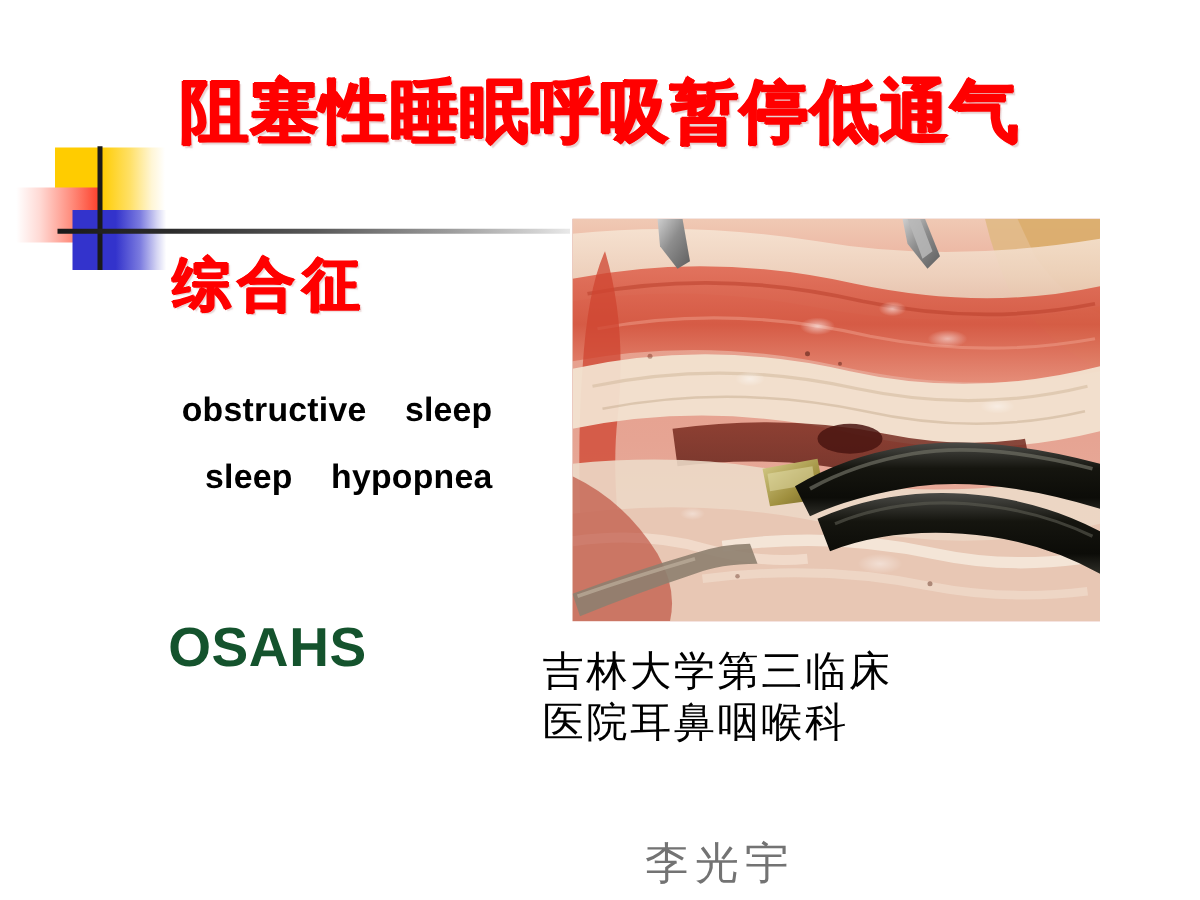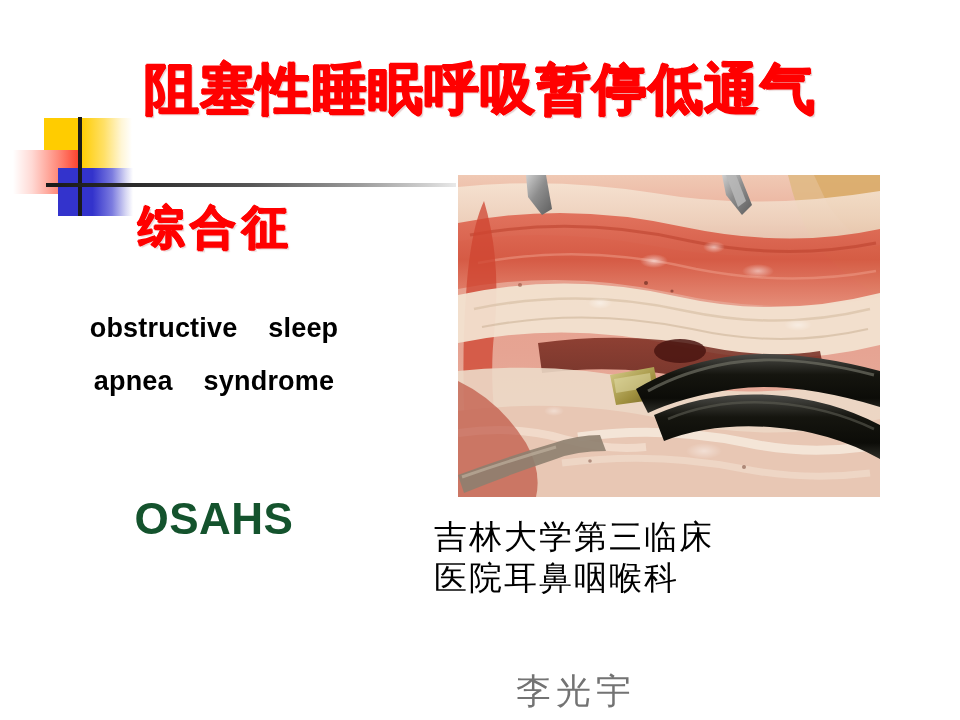--- a/index.html
+++ b/index.html
@@ -116,20 +116,21 @@
     text-align: center;
     color: #000000;
     font-family: "Liberation Sans", "DejaVu Sans", sans-serif;
     font-weight: bold;
     font-size: 27px;
     line-height: 53px;
     letter-spacing: 0.2px;
   }
   #english-block .en-line {
     white-space: pre;
+    text-align: right;
   }
   #acronym {
     position: absolute;
     left: 34px;
     top: 497px;
     width: 360px;
     text-align: center;
     color: #14532d;
     font-family: "Liberation Sans", "DejaVu Sans", sans-serif;
     font-weight: bold;
@@ -193,21 +194,21 @@
     <div class="dec-vline"></div>
     <div class="dec-hline"></div>
   </div>
 
   <div id="title-cn">阻塞性睡眠呼吸暂停低通气</div>
 
   <div id="subtitle-cn">综合征</div>
 
   <div id="english-block">
     <div class="en-line">obstructive    sleep</div>
-    <div class="en-line">apnea    syndrome</div>
+    <div class="en-line">sleep    hypopnea</div>
   </div>
 
   <div id="acronym">OSAHS</div>
 
   <div id="photo-frame">
     <svg viewBox="0 0 422 322" preserveAspectRatio="none">
       <defs>
         <linearGradient id="bgTop" x1="0" y1="0" x2="0" y2="1">
           <stop offset="0%" stop-color="#f0c9b4"></stop>
           <stop offset="22%" stop-color="#e79f8c"></stop>

